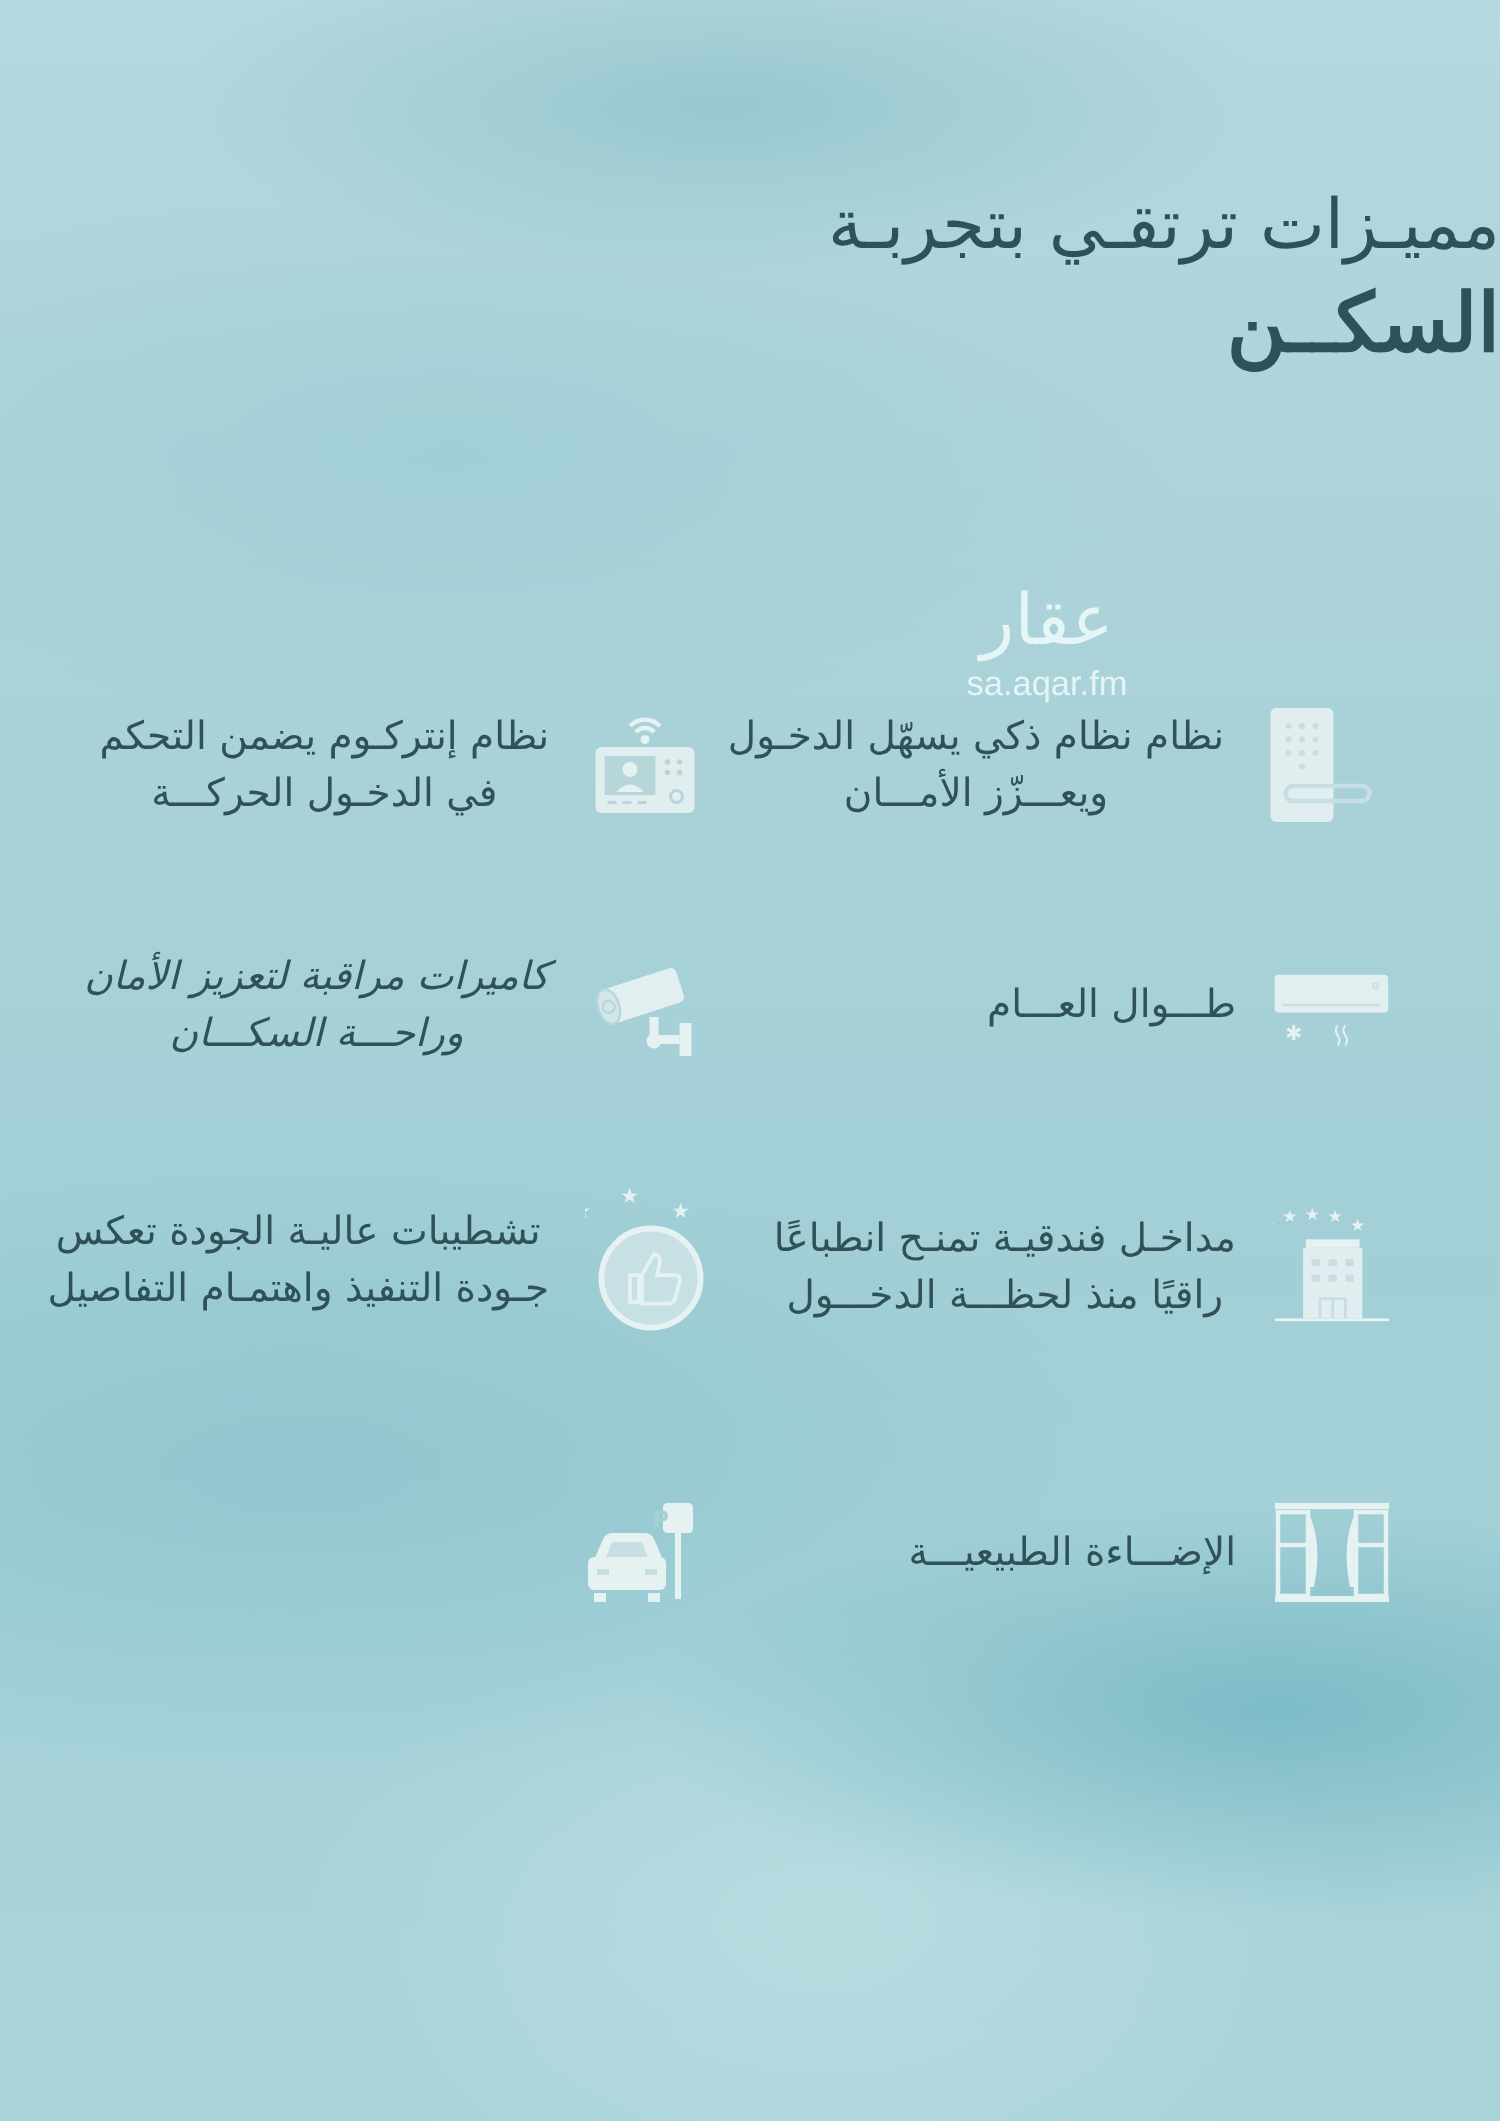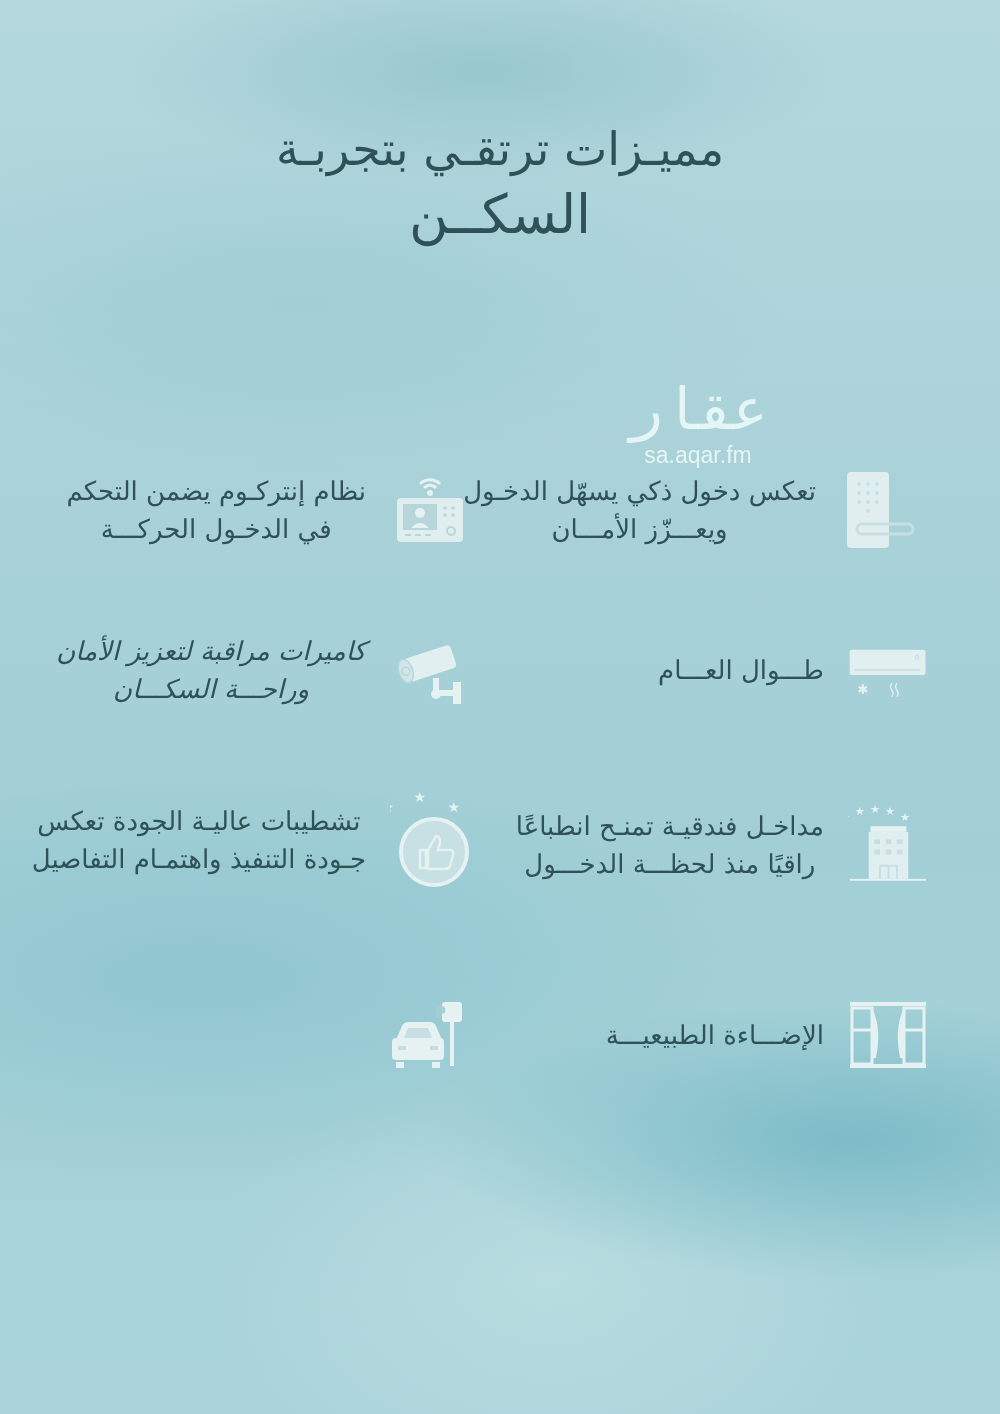--- a/index.html
+++ b/index.html
@@ -9,30 +9,30 @@
     color:#2f5157;
     background:
       radial-gradient(ellipse 520px 160px at 480px 70px, rgba(120,180,190,0.45), transparent 70%),
       radial-gradient(ellipse 700px 260px at 300px 300px, rgba(140,195,205,0.35), transparent 70%),
       radial-gradient(ellipse 600px 200px at 850px 1140px, rgba(90,170,185,0.55), transparent 70%),
       radial-gradient(ellipse 800px 300px at 200px 980px, rgba(110,180,195,0.35), transparent 70%),
       radial-gradient(ellipse 500px 300px at 550px 1280px, rgba(200,230,232,0.5), transparent 70%),
       linear-gradient(180deg, #b4d8dd 0%, #a9d2d8 35%, #a2cfd6 60%, #aad4da 100%);
   }
   .title {
-    position:absolute; left:0; right:0; top:118px; text-align:center;
+    position:absolute; left:0; right:0; top:118px; text-align:right;
     font-family:"DejaVu Serif", serif; color:#2e5257;
   }
   .title .l1 { font-size:46px; line-height:62px; letter-spacing:1px; }
-  .title .l2 { font-size:54px; line-height:70px; font-weight:normal; letter-spacing:6px; }
+  .title .l2 { font-size:54px; line-height:70px; font-weight:bold; letter-spacing:6px; }
   .logo {
     position:absolute; left:618px; top:385px; width:160px; text-align:center;
     color:rgba(240,250,250,0.85); direction:rtl;
   }
-  .logo .ar { font-size:58px; line-height:58px; font-family:Liberation Mono, monospace; }
+  .logo .ar { font-size:47px; line-height:58px; font-family:Liberation Serif, serif; }
   .logo .url { font-size:23px; line-height:24px; direction:ltr; font-family:Liberation Sans, sans-serif; }
   .feature {
     position:absolute; display:flex; flex-direction:row; align-items:center;
   }
   .feature .icon {
     width:80px; height:80px; display:flex; align-items:center; justify-content:center;
     margin-left:24px;
   }
   .feature .text {
     font-family:"DejaVu Serif", serif; font-size:26px; line-height:38px;
@@ -66,21 +66,21 @@
           <circle cx="32" cy="23" r="2"></circle>
         <circle cx="14" cy="32" r="2"></circle>
           <circle cx="23" cy="32" r="2"></circle>
           <circle cx="32" cy="32" r="2"></circle>
         <circle cx="23" cy="41" r="2"></circle>
       </g>
       <rect x="12" y="54" width="56" height="10" rx="5" fill="none" stroke="#c7dfe2" stroke-width="3"></rect>
     </svg>
   </div>
   <div class="text">
-    <div>تعكس دخول ذكي يسهّل الدخـول</div>
+    <div>نظام نظام ذكي يسهّل الدخـول</div>
     <div>ويعـــزّز الأمـــان</div>
   </div>
 </div>
 
 <div class="feature" style="right:530px; top:470px;">
   <div class="icon">
     <svg width="70" height="80" viewBox="0 0 70 80">
       <path d="M25 14 a14 14 0 0 1 20 0" fill="none" stroke="#e6f1f2" stroke-width="3"></path>
       <path d="M29 18 a8 8 0 0 1 12 0" fill="none" stroke="#e6f1f2" stroke-width="3"></path>
       <circle cx="35" cy="23" r="3" fill="#e6f1f2"></circle>

